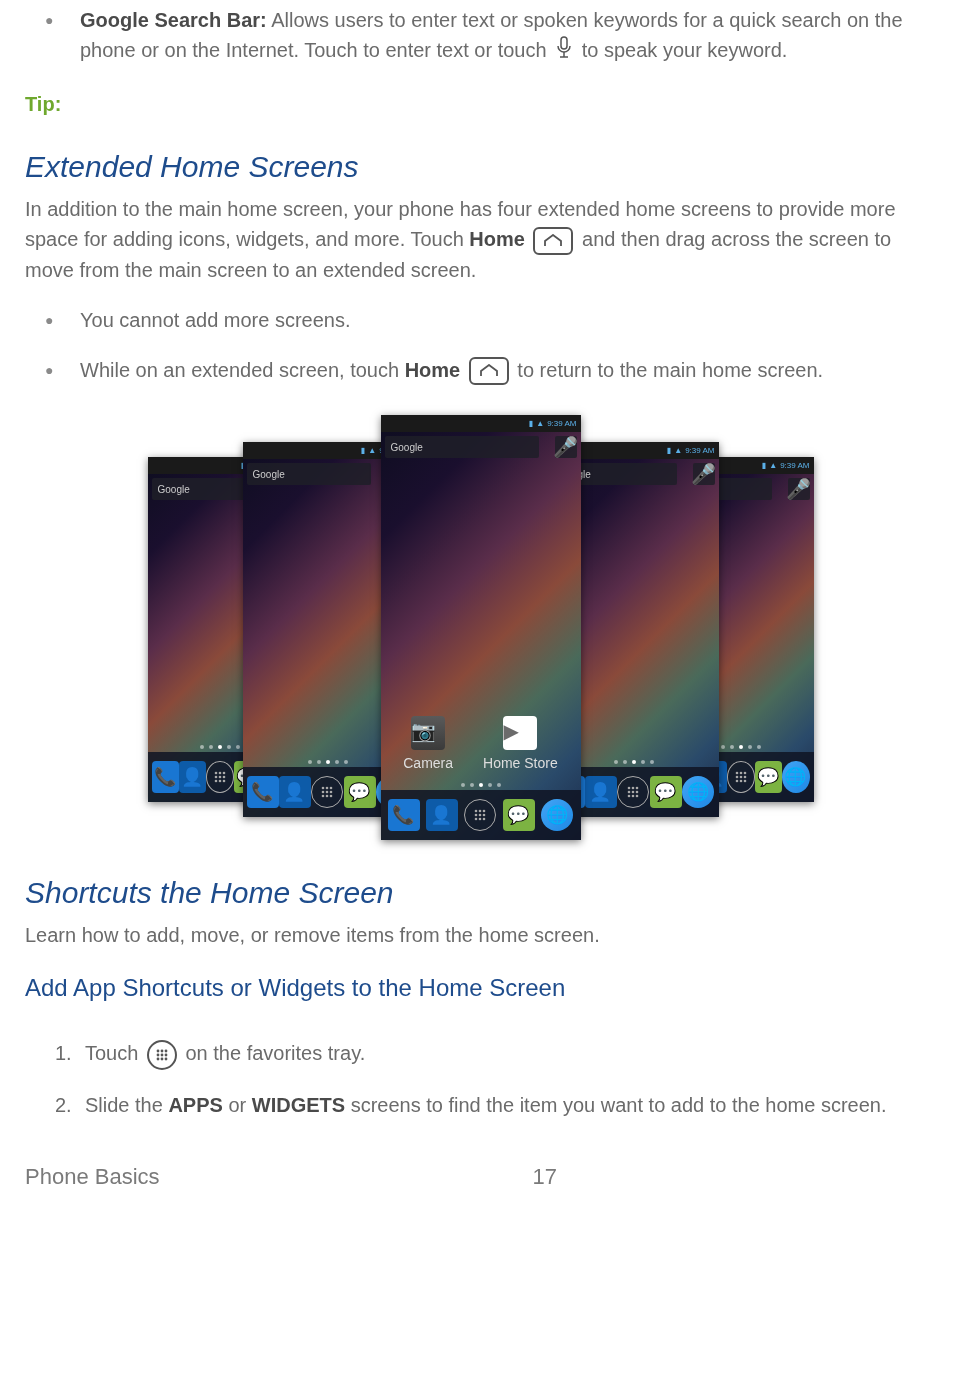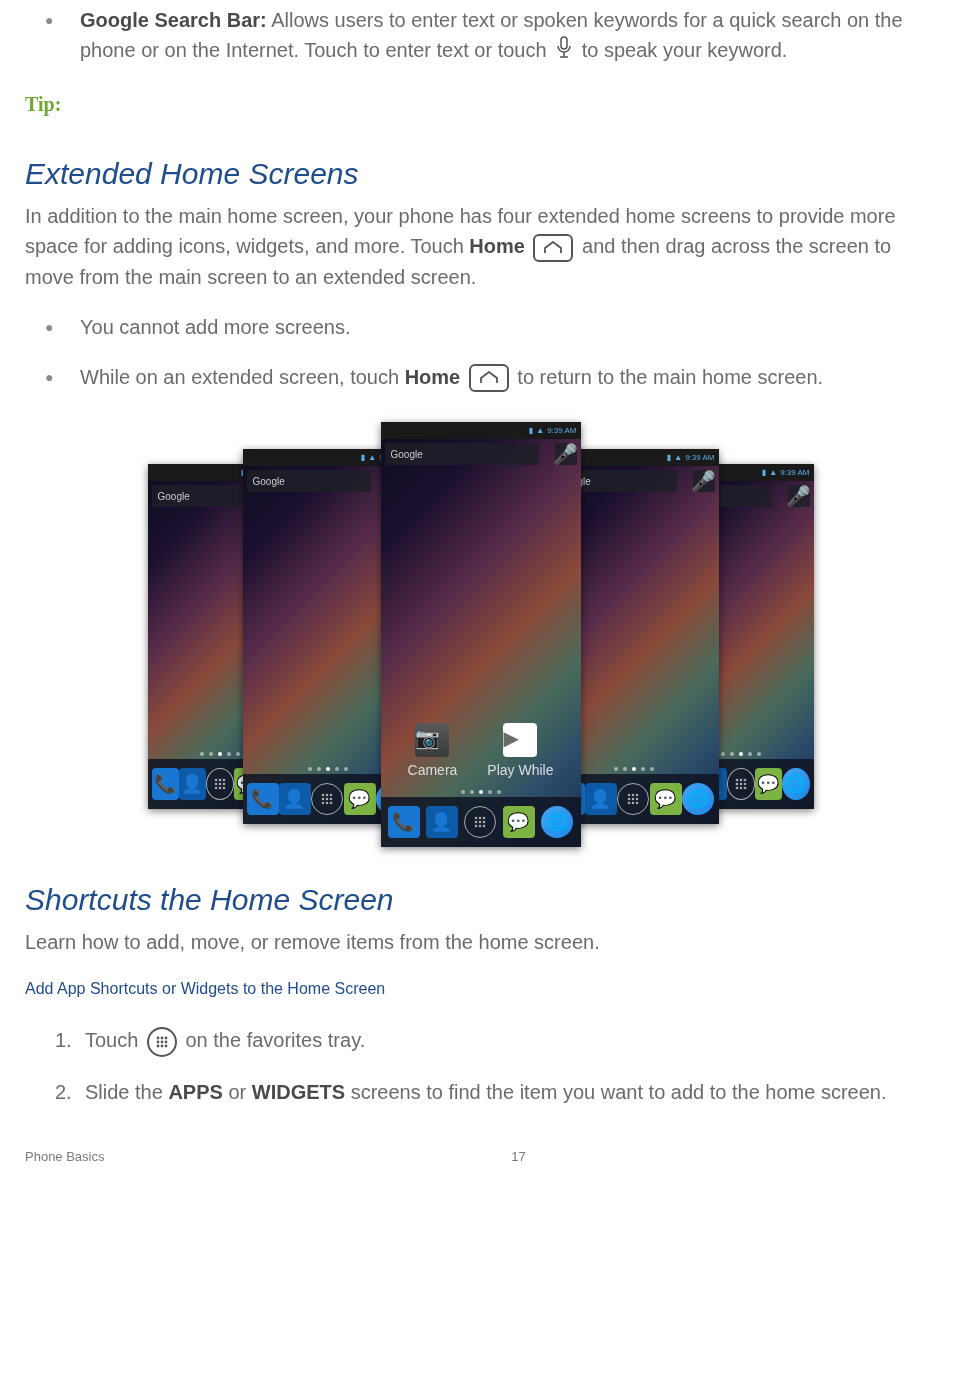--- a/index.html
+++ b/index.html
@@ -19,37 +19,37 @@
     }
     .bullet-list li::before {
       content: '●';
       position: absolute;
       left: 20px;
       color: #8a8a8a;
       font-size: 14px;
       top: 5px;
     }
     .bold-term { font-weight: bold; color: #4a4a4a; }
-    .tip-row { display: flex; margin-bottom: 32px; font-family: Liberation Serif, serif; }
+    .tip-row { display: flex; margin-bottom: 25px; }
     .tip-label { color: #6fa82e; font-weight: bold; min-width: 56px; margin-right: 18px; }
     .tip-text { color: #6fa82e; }
     .tip-text .bold-term { color: #6fa82e; }
     .section-heading {
       color: #1e4c8c;
       font-size: 30px;
       font-style: italic;
       font-weight: normal;
       margin-bottom: 5px;
     }
     .section-body { margin-bottom: 20px; }
     .subsection-heading {
       color: #1e4c8c;
-      font-size: 16px;
+      font-size: 24px;
       font-weight: normal;
-      margin-bottom: 24px;
+      margin-bottom: 32px;
     }
     .ordered-list { list-style: none; margin-left: 30px; }
     .ordered-list li {
       position: relative;
       padding-left: 30px;
       margin-bottom: 20px;
     }
     .ordered-list li .num {
       position: absolute;
       left: 0;
@@ -163,21 +163,21 @@
     .dock .contacts-i { background: #0d5ba8; color: #fff; }
     .dock .apps-i { width:32px; height:32px; border: 1.5px solid #aaa; border-radius: 50%; display:flex; align-items:center; justify-content:center; }
     .dock .msg-i { background: #7cb342; color: #fff; }
     .dock .browser-i { background: linear-gradient(135deg, #42a5f5, #1e88e5); border-radius: 50%; color: #fff; }
 
     .footer {
       display: flex;
       justify-content: space-between;
       margin-top: 40px;
       color: #7a7a7a;
-      font-size: 13px;
+      font-size: 22px;
     }
     .footer .pagenum { margin: 0 auto; }
   </style>
 </head>
 <body>
 
 <ul class="bullet-list">
   <li>
     <span class="bold-term">Google Search Bar:</span><span> Allows users to enter text or spoken keywords for a quick search on the phone or on the Internet. Touch to enter text or touch </span><span class="inline-icon mic-icon"><svg viewBox="0 0 18 26">
           <rect x="6" y="2" width="6" height="12" rx="3" fill="none" stroke="#555" stroke-width="1.5"></rect>
@@ -310,21 +310,21 @@
           <div class="gbox">Google</div>
           <div class="mic">🎤</div>
         </div>
       <div class="phone-mid">
         <div class="app-ico">
             <div class="sq" style="background:linear-gradient(#5a5a5a,#3a3a3a)">📷</div>
             <div class="lb">Camera</div>
           </div>
         <div class="app-ico">
             <div class="sq" style="background:#fff;">▶</div>
-            <div class="lb">Play While</div>
+            <div class="lb">Home Store</div>
           </div>
       </div>
       <div class="page-dots">
           <span></span>
           <span></span>
           <span class="active"></span>
           <span></span>
           <span></span>
         </div>
       <div class="dock">

